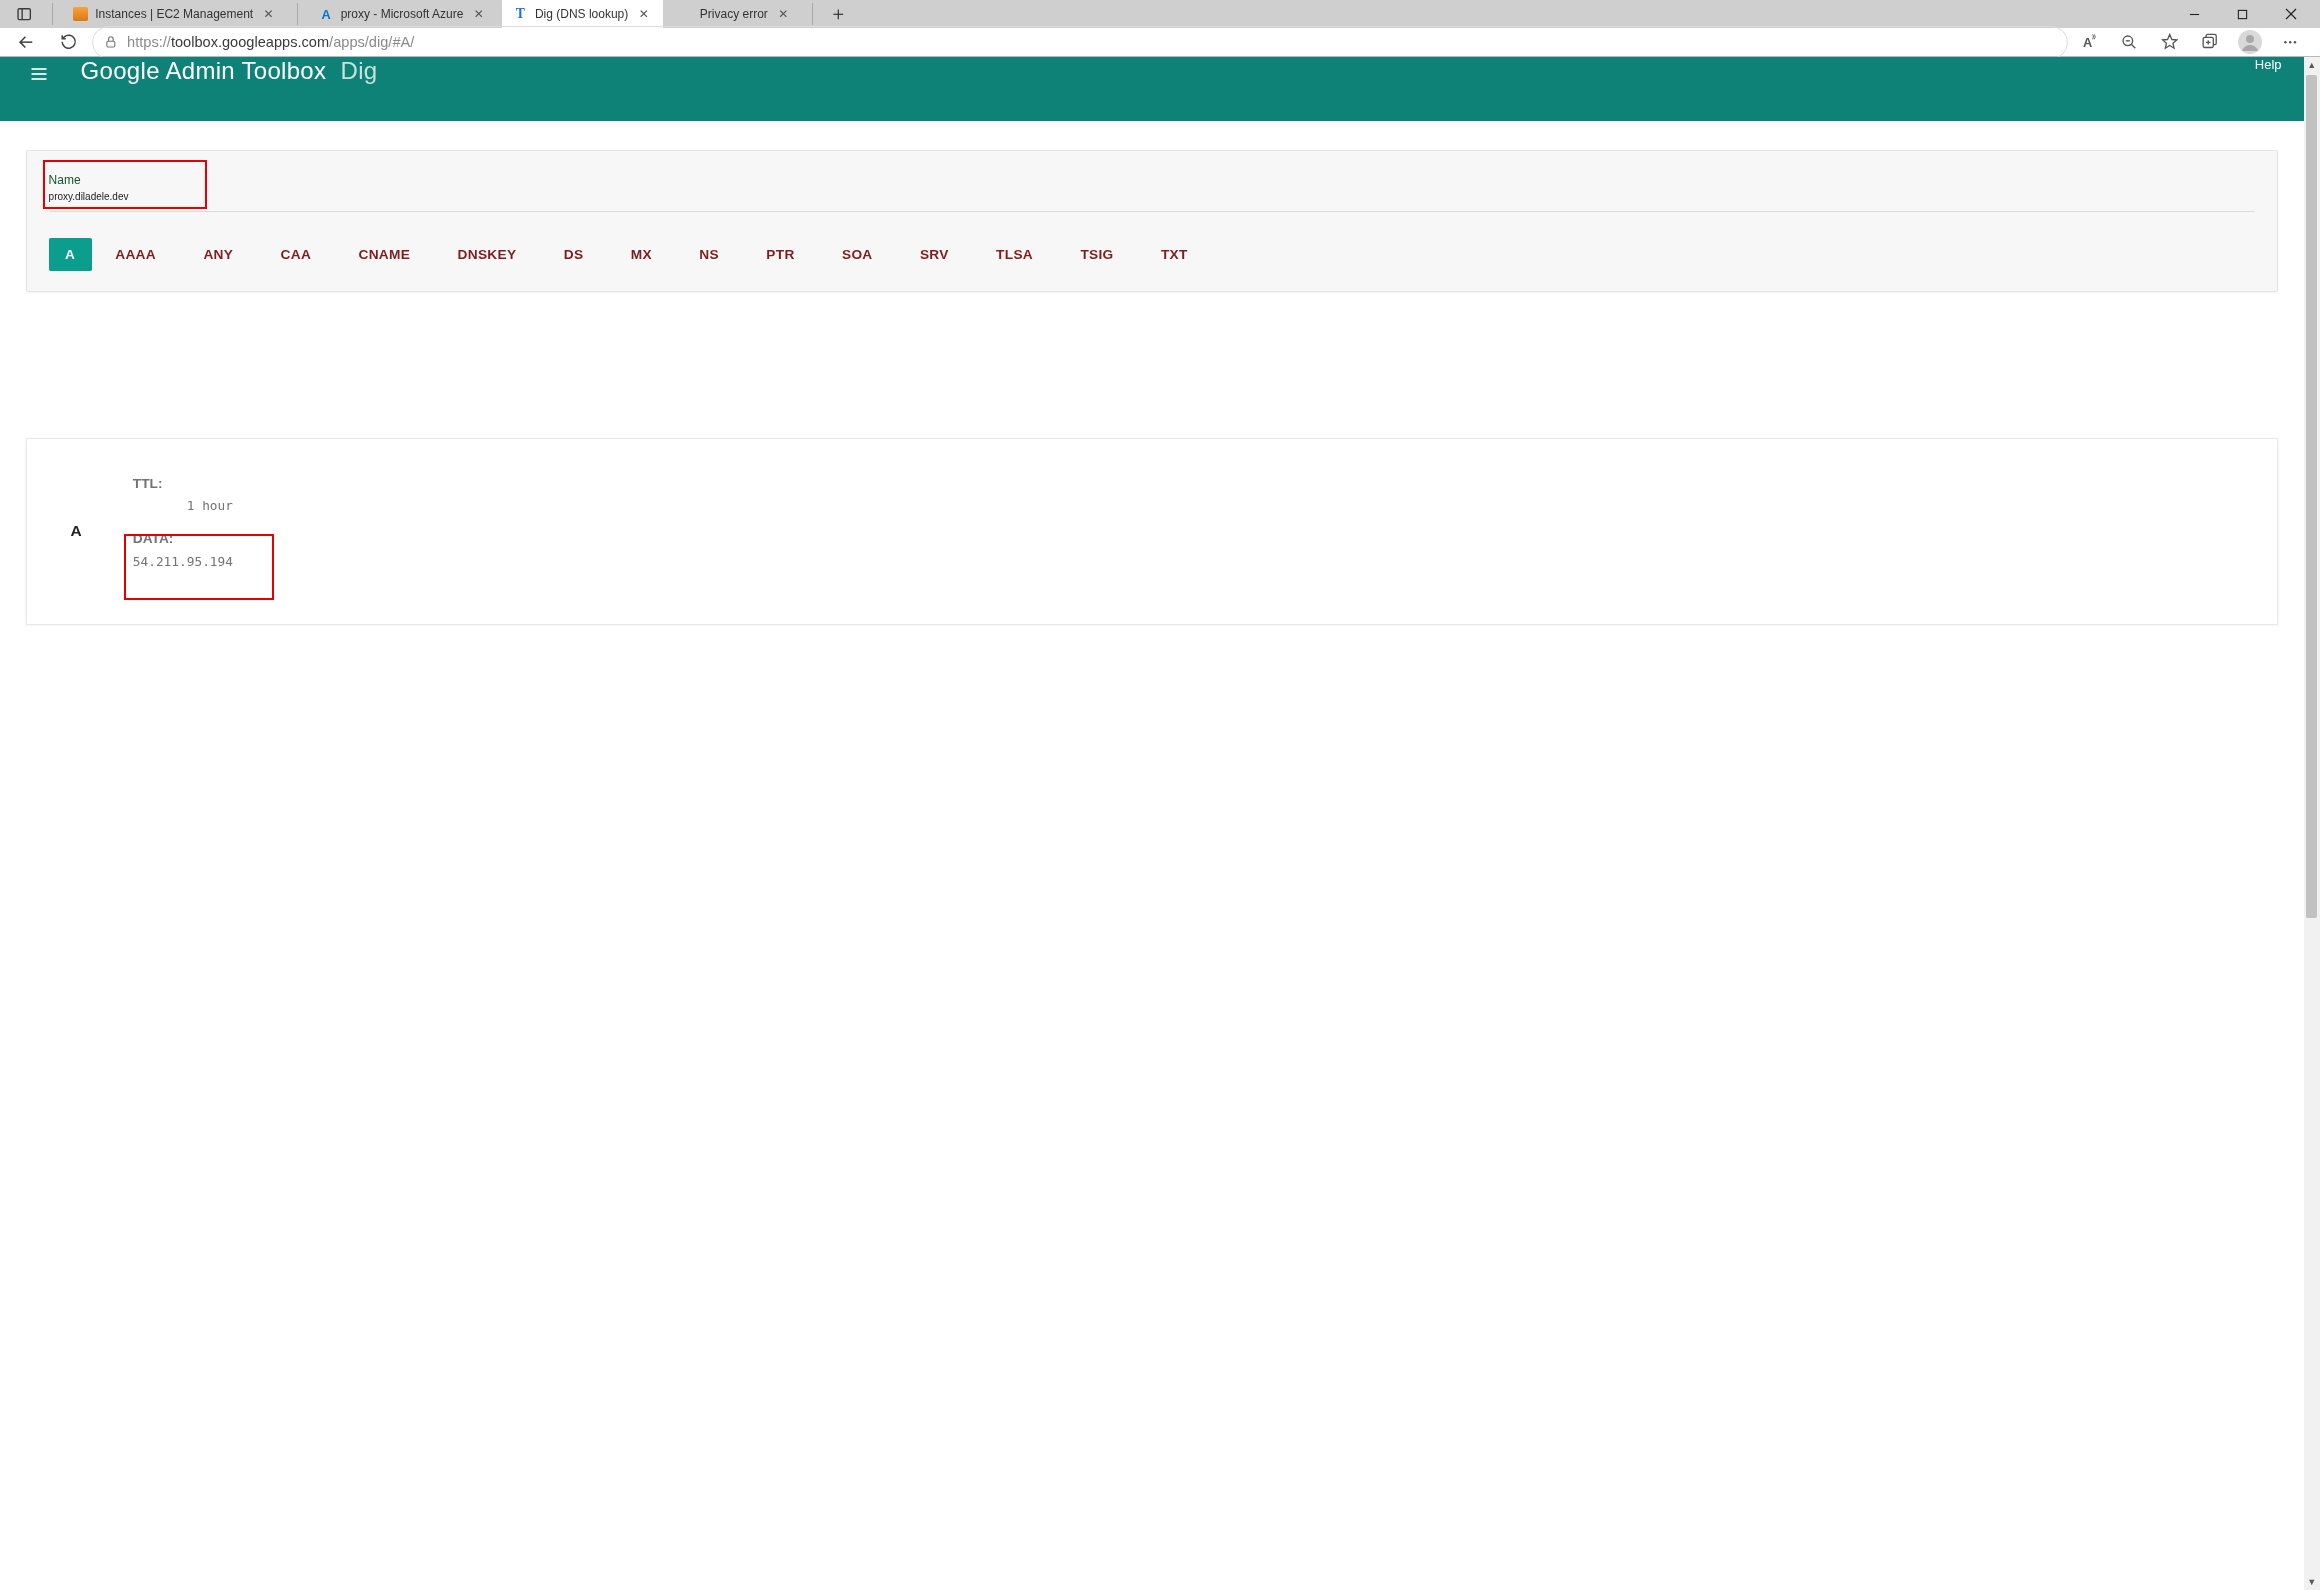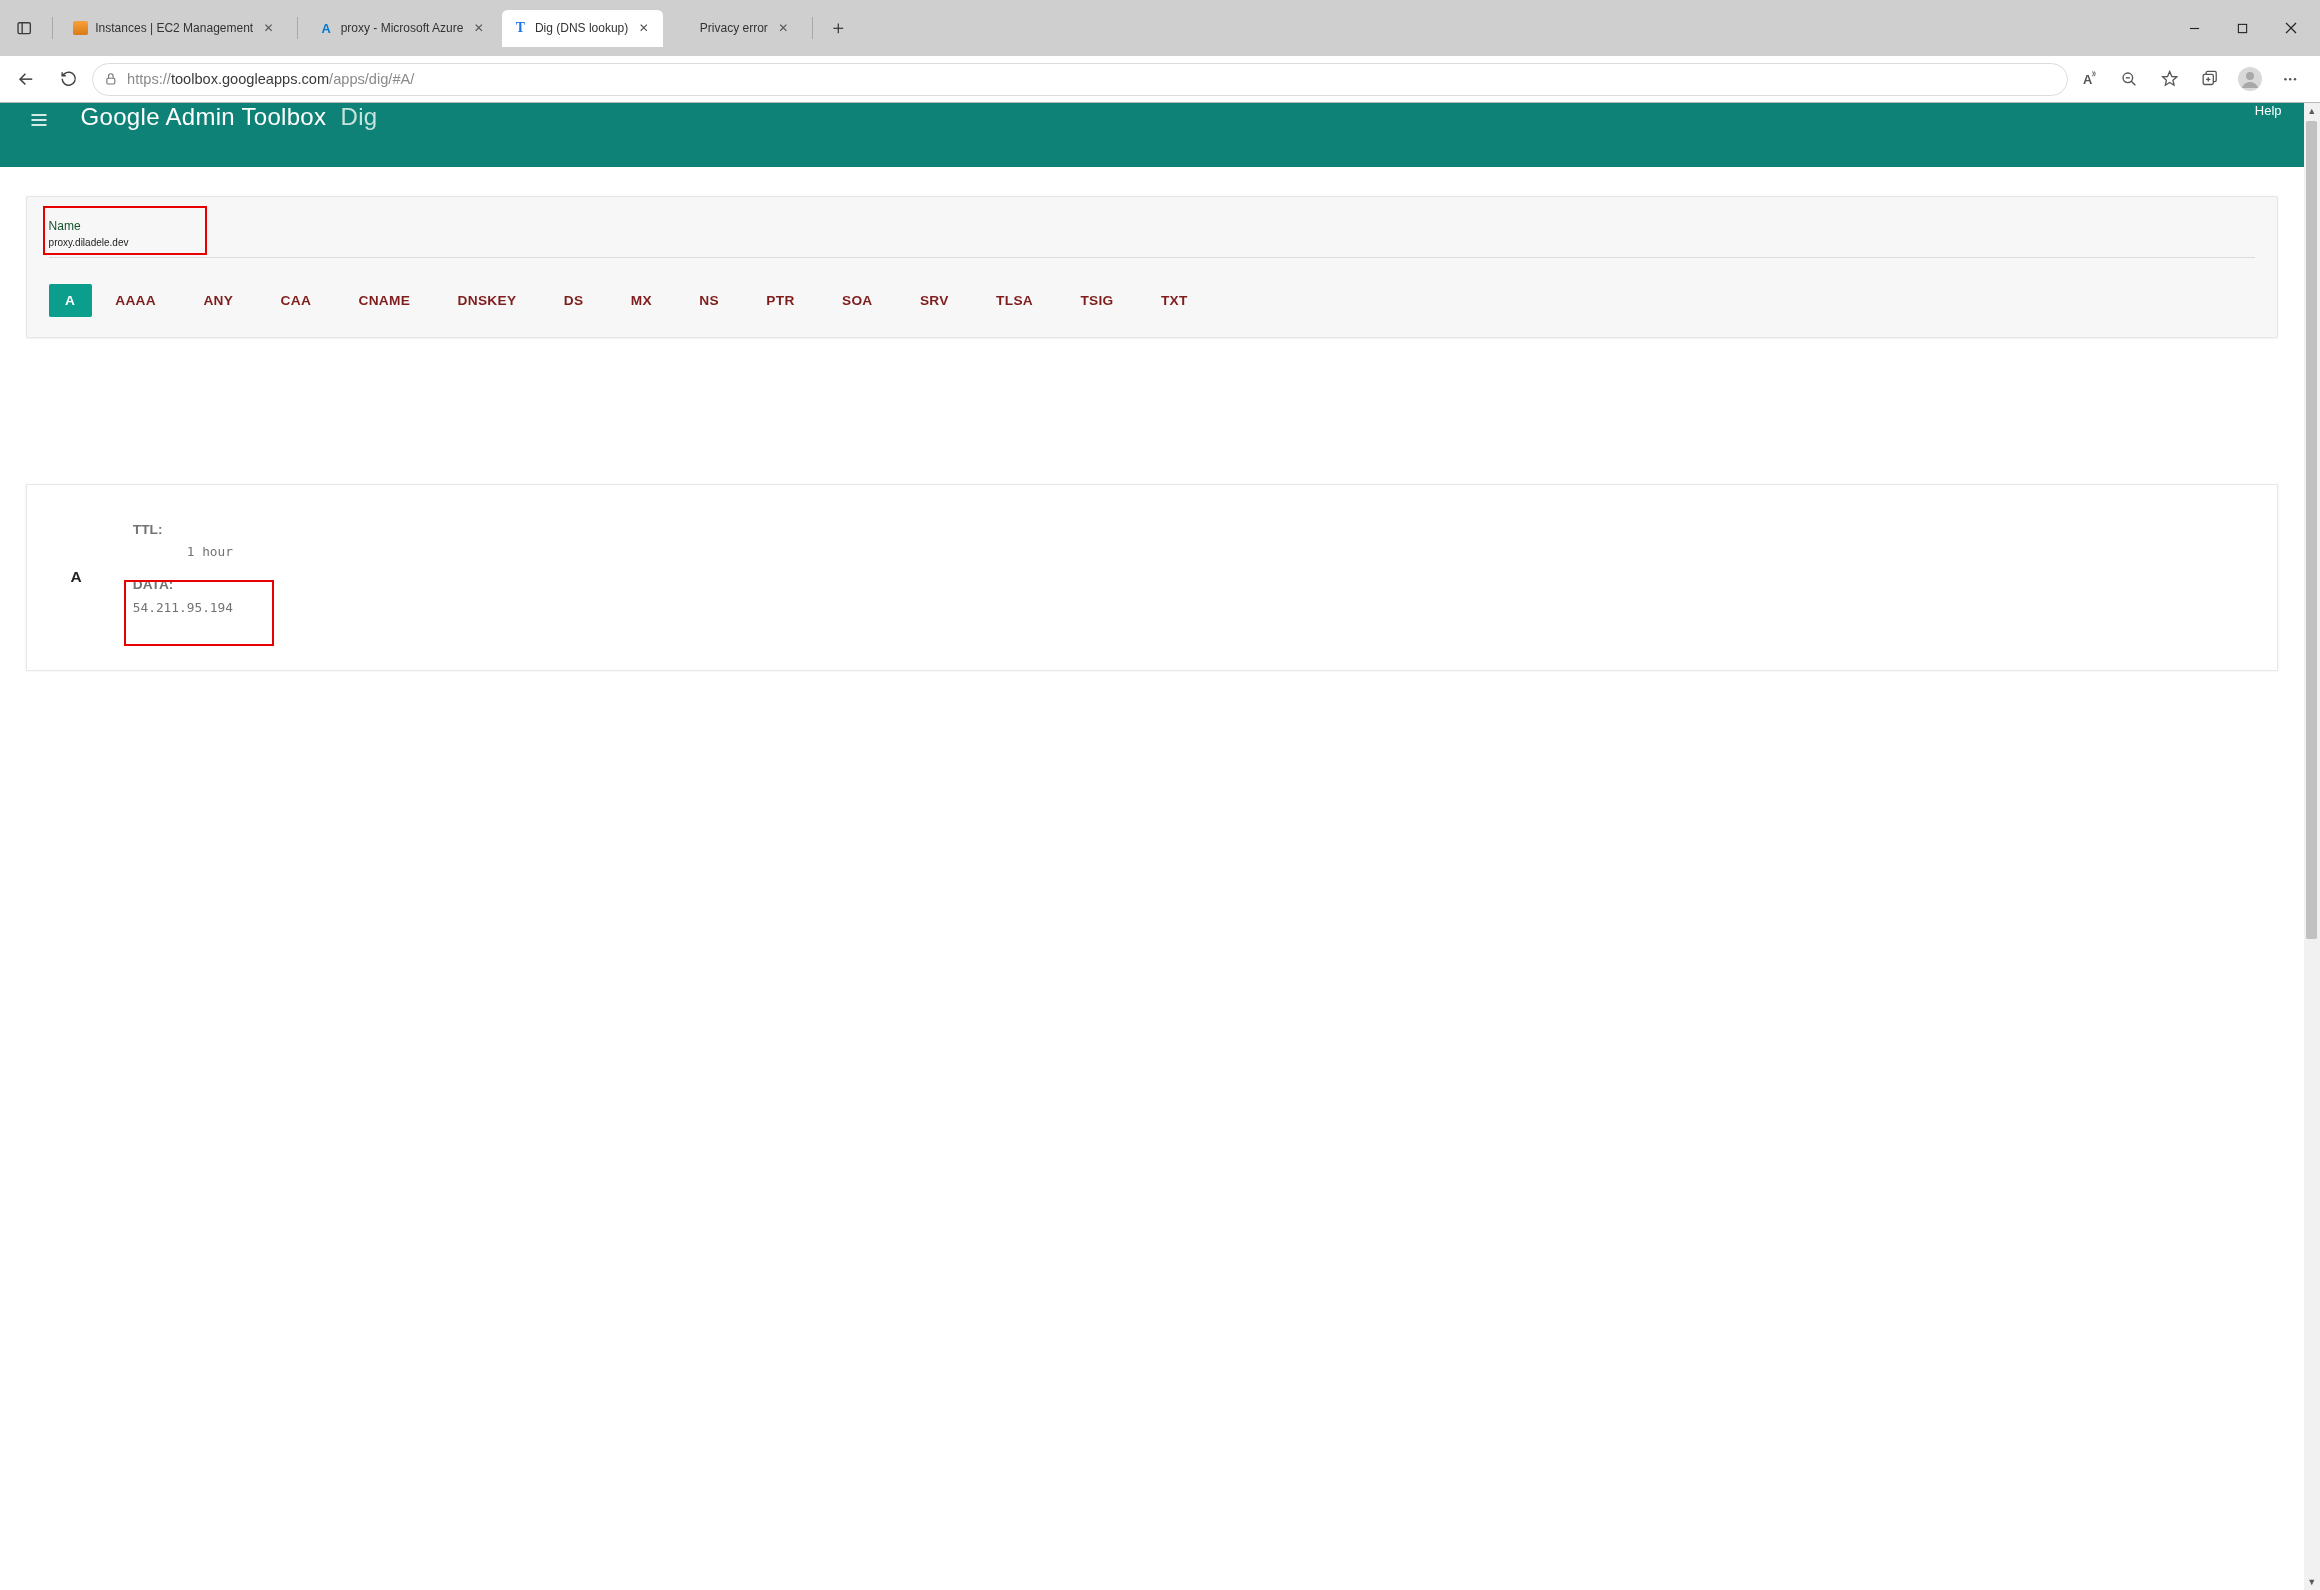--- a/index.html
+++ b/index.html
@@ -1,32 +1,32 @@
 <!DOCTYPE html>
 <html style="font-size:14.6px"><head>
 <meta charset="utf-8">
 <style>
   * { box-sizing: border-box; margin: 0; padding: 0; }
   html, body { width: 100%; height: 100%; font-family: "Segoe UI", Arial, sans-serif; background: #fff; overflow: hidden; }
   body { display: flex; flex-direction: column; }
 
   
   .browser-chrome { background: #cfcfcf; border-bottom: 0.9px solid #b8b8b8; }
-  .tab-strip { display: flex; align-items: center; height: 56px; padding: 0 5.5px; gap: 4px; }
+  .tab-strip { display: flex; align-items: center; height: 28px; padding: 0 5.5px; gap: 4px; }
   .tab-strip .side-btn { width: 37px; height: 37px; display:flex; align-items:center; justify-content:center; color:#3b3b3b; }
   .tab-strip .divider { width:0.9px; height:22px; background:#a8a8a8; margin:0 5.5px; }
   .tab { display:flex; align-items:center; height:37px; max-width:238px; min-width:91px; padding:0 11px; border-radius:5.5px 5.5px 0 0; gap:7.3px; color:#333; font-size:12px; }
   .tab.active { background:#fff; }
   .tab .favicon { width:14.6px; height:14.6px; display:inline-flex; align-items:center; justify-content:center; }
   .tab .tab-title { flex:1; overflow:hidden; white-space:nowrap; text-overflow:ellipsis; }
   .tab .tab-close { width:16.4px; height:16.4px; display:flex; align-items:center; justify-content:center; color:#555; border-radius:2.7px; }
   .tab-new { width:31px; height:31px; display:flex; align-items:center; justify-content:center; color:#333; }
   .win-ctrls { margin-left:auto; display:flex; }
   .win-ctrls .wc { width:48px; height:37px; display:flex; align-items:center; justify-content:center; color:#222; }
-  .addr-bar { display:flex; align-items:center; background:#fff; height:46px; padding:0 7.3px; gap:5.5px; }
+  .addr-bar { display:flex; align-items:center; background:#fff; height:28px; padding:0 7.3px; gap:5.5px; }
   .addr-btn { width:37px; height:37px; display:flex; align-items:center; justify-content:center; color:#424242; border-radius:3.7px; }
   .url-box { flex:1; display:flex; align-items:center; border:0.9px solid #dcdcdc; border-radius:18.3px; height:33px; padding:0 11px; gap:9.1px; }
   .url-box .lock { color:#767676; display:flex; }
   .url-text { flex:1; font-size:14.6px; color:#8a8a8a; white-space:nowrap; overflow:hidden; }
   .url-text .dark { color:#3a3a3a; }
   .right-icons { display:flex; align-items:center; gap:9.1px; padding-right:7.3px; }
   .right-icons .ico { width:31px; height:31px; display:flex; align-items:center; justify-content:center; color:#555; }
 
   
   .viewport { flex:1; display:flex; position:relative; overflow:hidden; }

